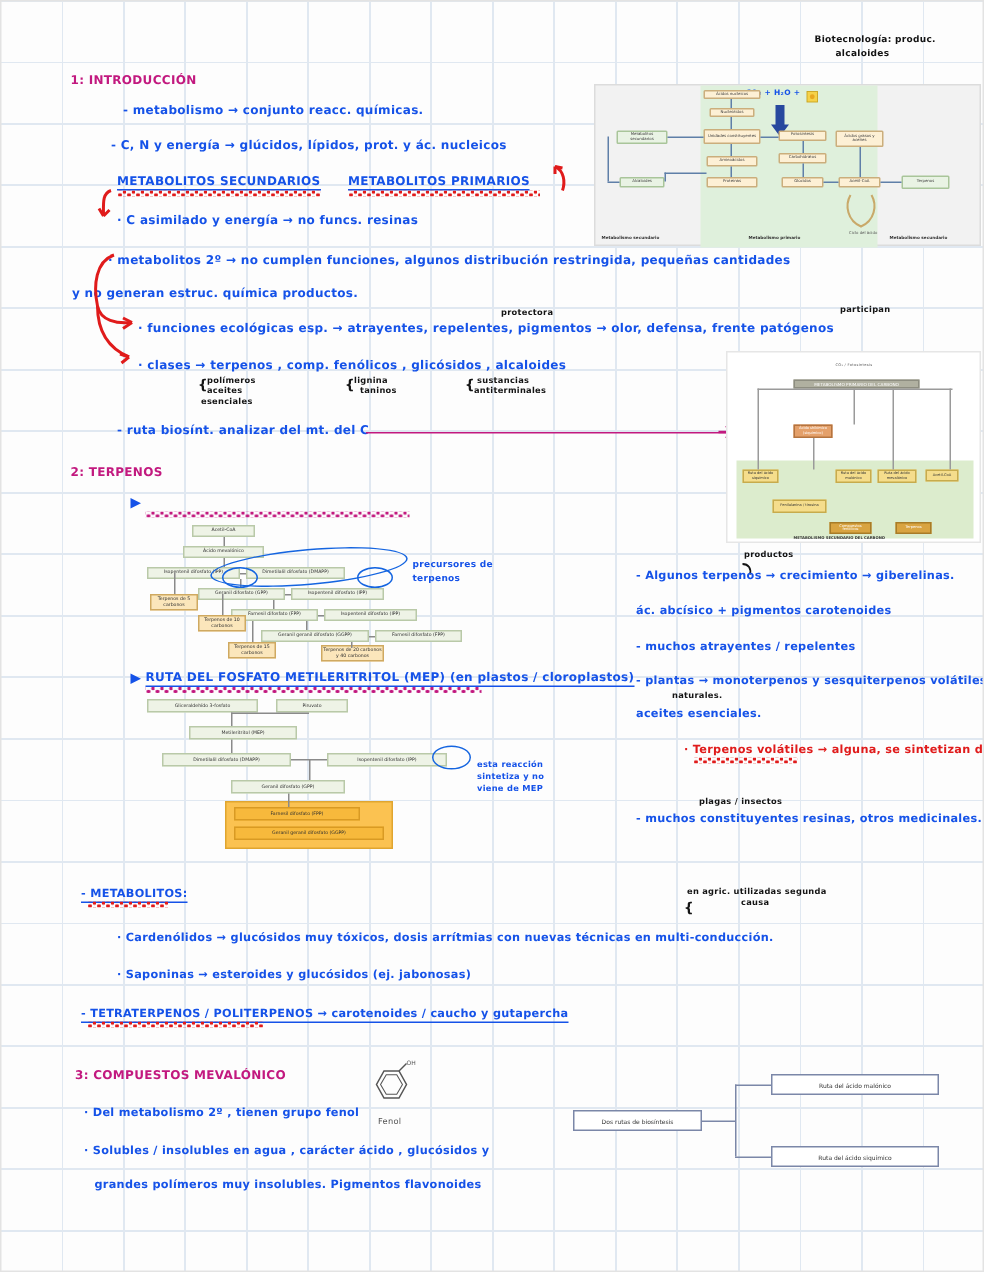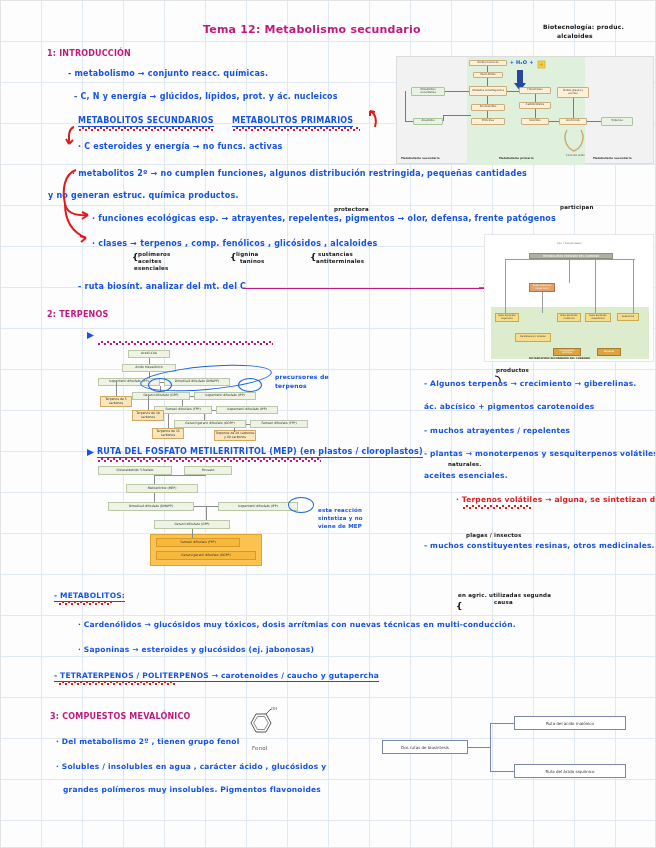--- a/index.html
+++ b/index.html
@@ -75,42 +75,41 @@
   .bigOval{position:absolute;border:1.6px solid #1565e0;border-radius:50%;}
   .brace{position:absolute;color:#141414;font-weight:700;}
   .phenol{position:absolute;left:244px;top:706px;width:38px;height:40px;}
 </style>
 </head>
 <body>
 
 <div id="page">
   <div id="grid"></div>
 
-  <div class="hw pink t11" style="left:203px;top:24px;">Tema 12: Metabolismo secundario</div>
   <div class="hw blk t6" style="left:543px;top:24px;">Biotecnología: produc.</div>
   <div class="hw blk t6" style="left:557px;top:33px;">alcaloides</div>
 
   <div class="hw pink t8" style="left:47px;top:50px;">1: INTRODUCCIÓN</div>
-  <div class="hw blue t8" style="left:68px;top:70px;text-align:right;">- metabolismo → conjunto reacc. químicas.</div>
+  <div class="hw blue t8" style="left:82px;top:70px;text-align:right;">- metabolismo → conjunto reacc. químicas.</div>
   <div class="hw blue t8" style="left:74px;top:93px;">- C, N y energía → glúcidos, lípidos, prot. y ác. nucleicos</div>
 
   <div class="hw blue t8 uline" style="left:78px;top:117px;">METABOLITOS SECUNDARIOS</div>
   <div class="hw blue t8 uline" style="left:232px;top:117px;">METABOLITOS PRIMARIOS</div>
   <div class="squig" style="left:78px;top:127px;width:136px;"></div>
   <div class="squig" style="left:232px;top:127px;width:128px;"></div>
   <svg class="fig" style="left:358px;top:108px;width:22px;height:20px;" viewBox="0 0 22 20">
     <path d="M17,19 C19,13 18,6 12,3" stroke="#e01b1b" stroke-width="2" fill="none"></path>
     <path d="M12,3 L17,4 M12,3 L12,8" stroke="#e01b1b" stroke-width="2" fill="none"></path>
   </svg>
 
   <svg class="fig" style="left:64px;top:126px;width:20px;height:24px;" viewBox="0 0 20 24">
     <path d="M10,1 C4,3 5,10 5,18" stroke="#e01b1b" stroke-width="2" fill="none"></path>
     <path d="M5,18 L2,13 M5,18 L9,14" stroke="#e01b1b" stroke-width="2" fill="none"></path>
   </svg>
-  <div class="hw blue t8" style="left:78px;top:143px;">· C esteroides y energía → no funcs. activas</div>
+  <div class="hw blue t8" style="left:78px;top:143px;">· C asimilado y energía → no funcs. resinas</div>
 
   <div class="hw blue t8" style="left:72px;top:170px;">· metabolitos 2º → no cumplen funciones, algunos distribución restringida, pequeñas cantidades</div>
   <div class="hw blue t8" style="left:48px;top:192px;">y no generan estruc. química productos.</div>
 
   <svg class="fig" style="left:54px;top:168px;width:56px;height:76px;" viewBox="0 0 56 76">
     <path d="M22,2 C10,6 8,22 11,36 C13,46 24,48 34,47" stroke="#e01b1b" stroke-width="2" fill="none"></path>
     <path d="M34,47 L28,44 M34,47 L28,51" stroke="#e01b1b" stroke-width="2" fill="none"></path>
     <path d="M11,36 C11,52 18,64 32,70" stroke="#e01b1b" stroke-width="2" fill="none"></path>
     <path d="M32,70 L26,68 M32,70 L27,74" stroke="#e01b1b" stroke-width="2" fill="none"></path>
   </svg>

